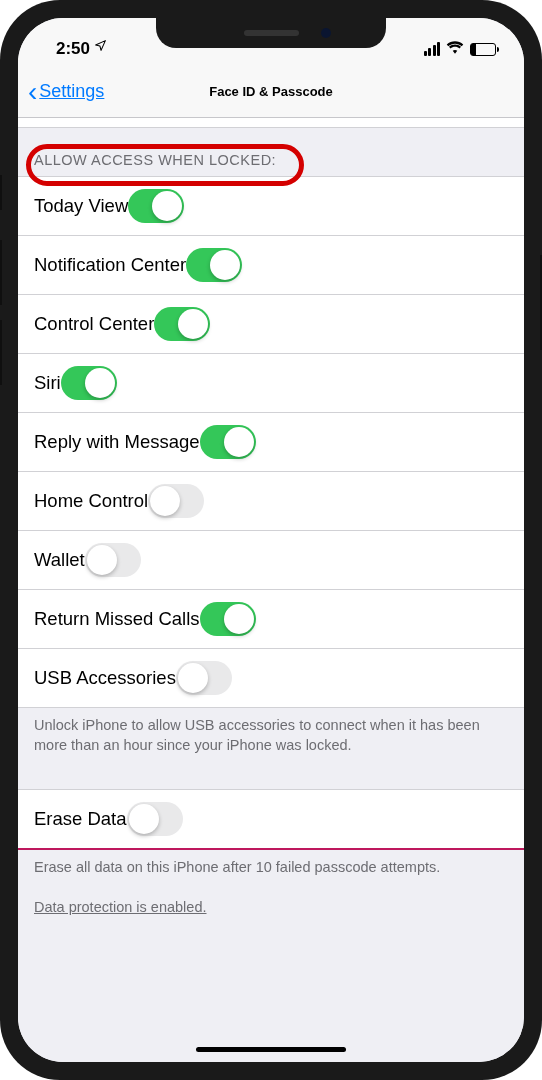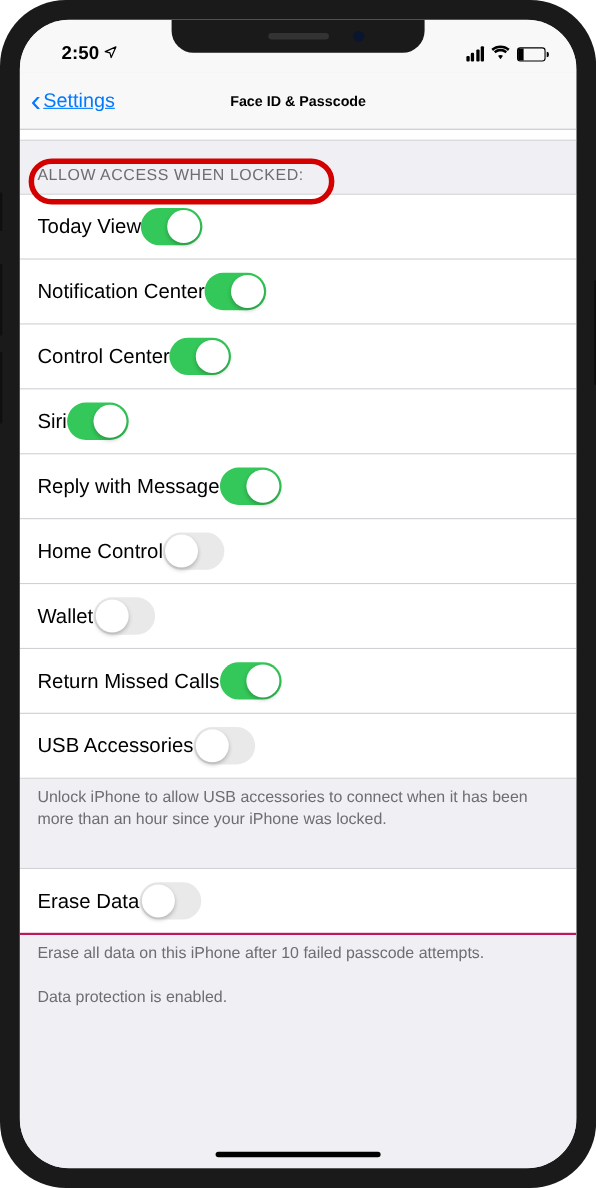--- a/index.html
+++ b/index.html
@@ -47,21 +47,21 @@
   .status-bar {
     height: 48px;
     display: flex;
     justify-content: space-between;
     align-items: center;
     padding: 14px 28px 0 38px;
     font-size: 17px;
     font-weight: 600;
     background:#f8f8f8;
   }
-  .status-left { display:flex; align-items:center; gap:4px; }
+  .status-left { display:flex; align-items:flex-start; gap:4px; }
   .status-right { display:flex; align-items:center; gap:6px; }
   .loc-icon { font-size:14px; }
   
   .signal-bars { display:flex; align-items:flex-end; gap:1.5px; }
   .signal-bars span { width:3px; background:#000; border-radius:1px; }
   .signal-bars span:nth-child(1){height:5px;}
   .signal-bars span:nth-child(2){height:8px;}
   .signal-bars span:nth-child(3){height:11px;}
   .signal-bars span:nth-child(4){height:14px;}
   
@@ -268,18 +268,18 @@
 
       <div class="footer-text">Unlock iPhone to allow USB accessories to connect when it has been more than an hour since your iPhone was locked.</div>
 
       <div class="row row-group-end" style="margin-top:18px;">
         <span class="row-label">Erase Data</span>
         <div class="switch off">
             <div class="knob"></div>
           </div>
       </div>
       <div class="footer-text">Erase all data on this iPhone after 10 failed passcode attempts.</div>
-      <div class="footer-text" style="padding-top:4px;">Data protection is enabled.</div>
+      <div class="footer-text" style="padding-top:4px;text-decoration:underline;">Data protection is enabled.</div>
     </div>
 
     <div class="home-indicator"></div>
   </div>
 </div>
 
 </body></html>

